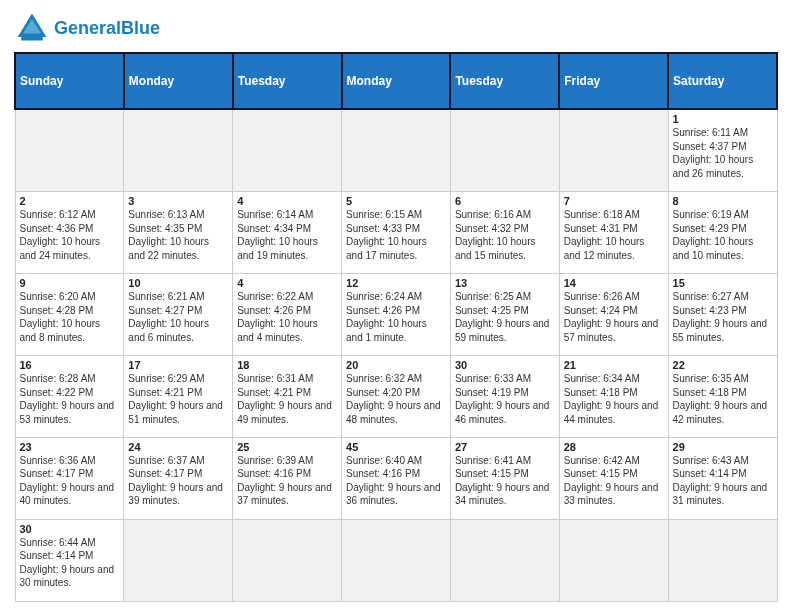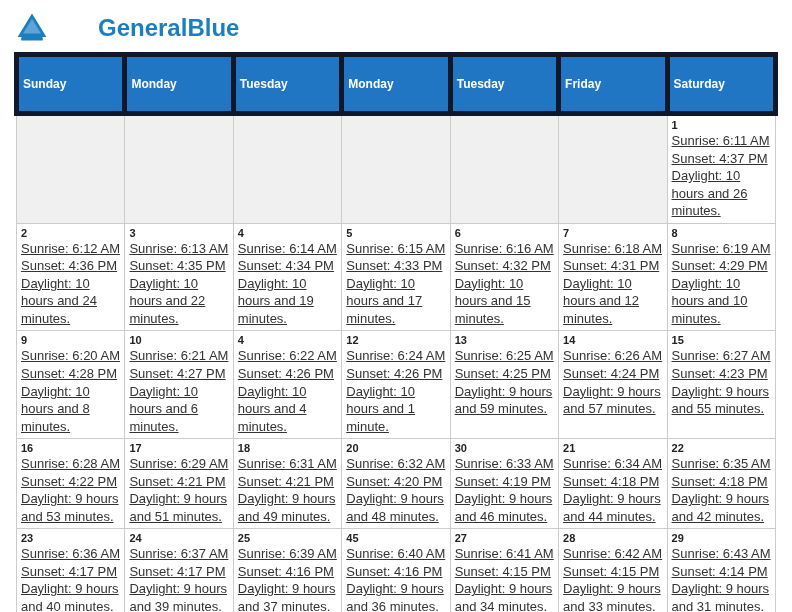--- a/index.html
+++ b/index.html
@@ -22,24 +22,23 @@
       justify-content: space-between;
       align-items: flex-start;
       margin-bottom: 6px;
     }
     .logo {
       display: flex;
       align-items: center;
       gap: 4px;
     }
     .logo-text {
-      font-size: 24px;
+      font-size: 18px;
       color: #333;
       line-height: 1;
-      margin-left: 44px;
     }
     .logo-text span {
       color: #1a7fc1;
       font-weight: bold;
     }
     .logo-icon {
       width: 36px;
       height: 36px;
     }
     .title-block {
@@ -62,21 +61,21 @@
       width: 100%;
       table-layout: fixed;
     }
     .calendar thead tr th {
       background: #2176c4;
       color: #fff;
       font-size: 12px;
       font-weight: bold;
       padding: 20px 4px;
       text-align: left;
-      border: 5px solid #0f172a;
+      border: 2px solid #0f172a;
     }
     .calendar tbody tr td {
       vertical-align: top;
       border: 1px solid #ccc;
       padding: 3px 4px;
       font-size: 9.5px;
       color: #333;
       background: #fff;
       height: 74px;
     }
@@ -84,24 +83,23 @@
       background: #f0f0f0;
     }
     .day-number {
       font-size: 11px;
       font-weight: bold;
       color: #222;
       display: block;
       margin-bottom: 1px;
     }
     .day-info {
-      font-size: 13px;
+      font-size: 10px;
       color: #333;
       line-height: 1.35;
-      text-decoration: underline;
     }
     .last-row td {
       height: 60px;
       margin-top: 48px;
     }
   </style>
 </head>
 <body>
 
 <div class="page">

